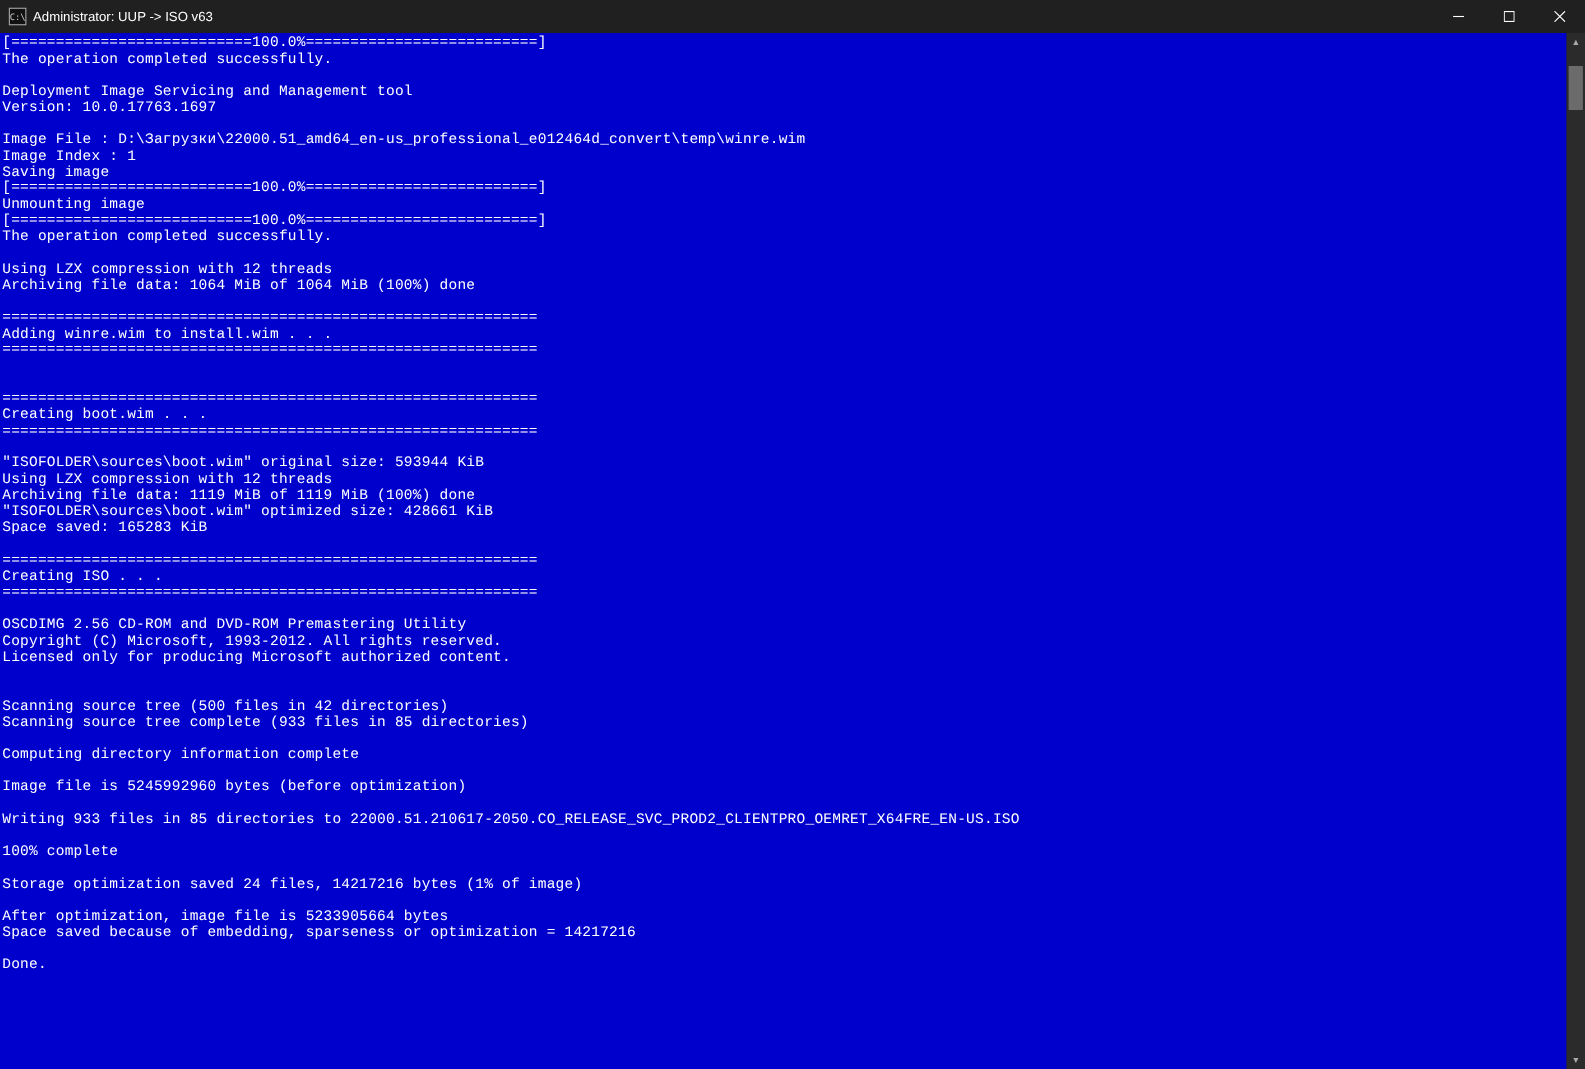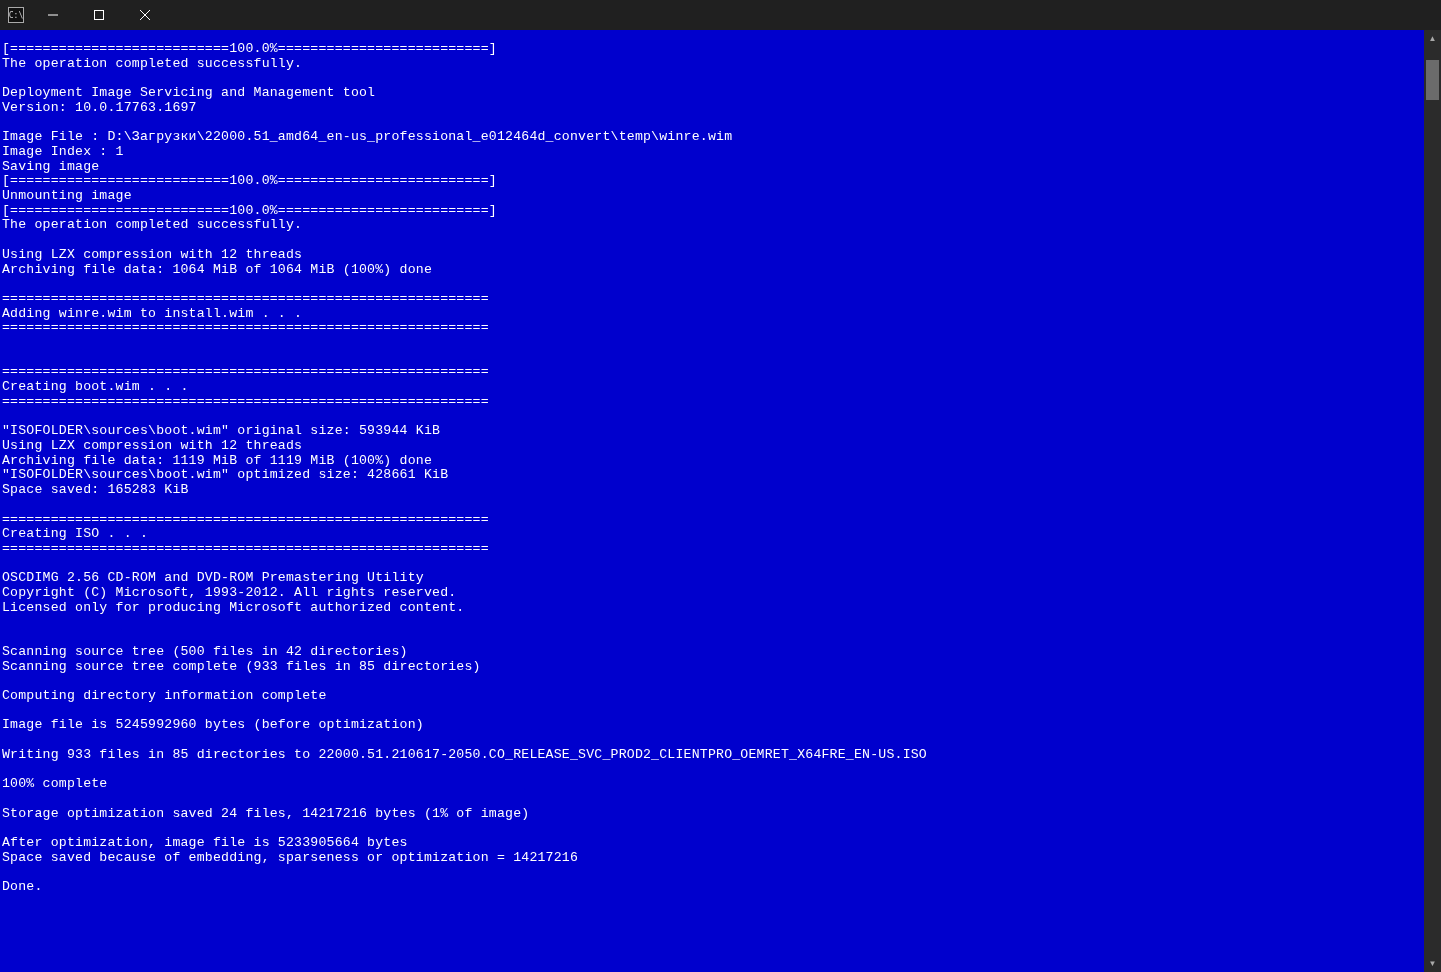--- a/index.html
+++ b/index.html
@@ -65,21 +65,21 @@
       display: flex;
       background: #0000aa;
     }
     .terminal {
       flex: 1;
       background: #0000cd;
       color: #ffffff;
       font-family: Consolas, "Courier New", monospace;
       font-size: 13.2px;
       line-height: 14.7px;
-      padding: 12px 2px;
+      padding: 2px 2px;
       white-space: pre;
       overflow: hidden;
       letter-spacing: 0.2px;
     }
     .scrollbar {
       width: 17px;
       background: #2b2b2b;
       position: relative;
     }
     .scroll-thumb {
@@ -103,20 +103,21 @@
       font-size: 8px;
     }
     .scroll-arrow.up { top: 0; }
     .scroll-arrow.down { bottom: 0; }
   </style>
 </head>
 <body>
 
 <div class="titlebar">
   <span class="titlebar-icon">C:\</span>
+  <span class="titlebar-title">Administrator:  UUP -&gt; ISO v63</span>
   <div class="window-controls">
     <div class="window-btn">
       <svg viewBox="0 0 10 10">
           <line x1="0" y1="5" x2="10" y2="5" stroke="white" stroke-width="1"></line>
         </svg>
     </div>
     <div class="window-btn">
       <svg viewBox="0 0 10 10">
           <rect x="0.5" y="0.5" width="9" height="9" stroke="white" stroke-width="1" fill="none"></rect>
         </svg>

